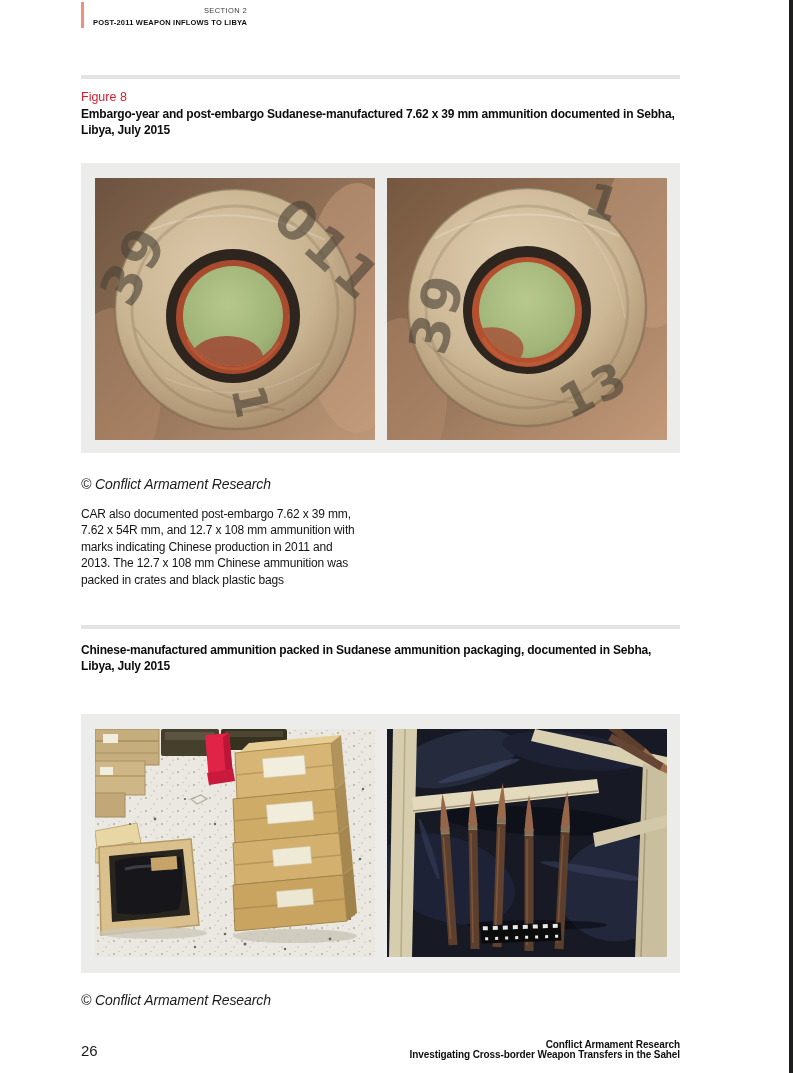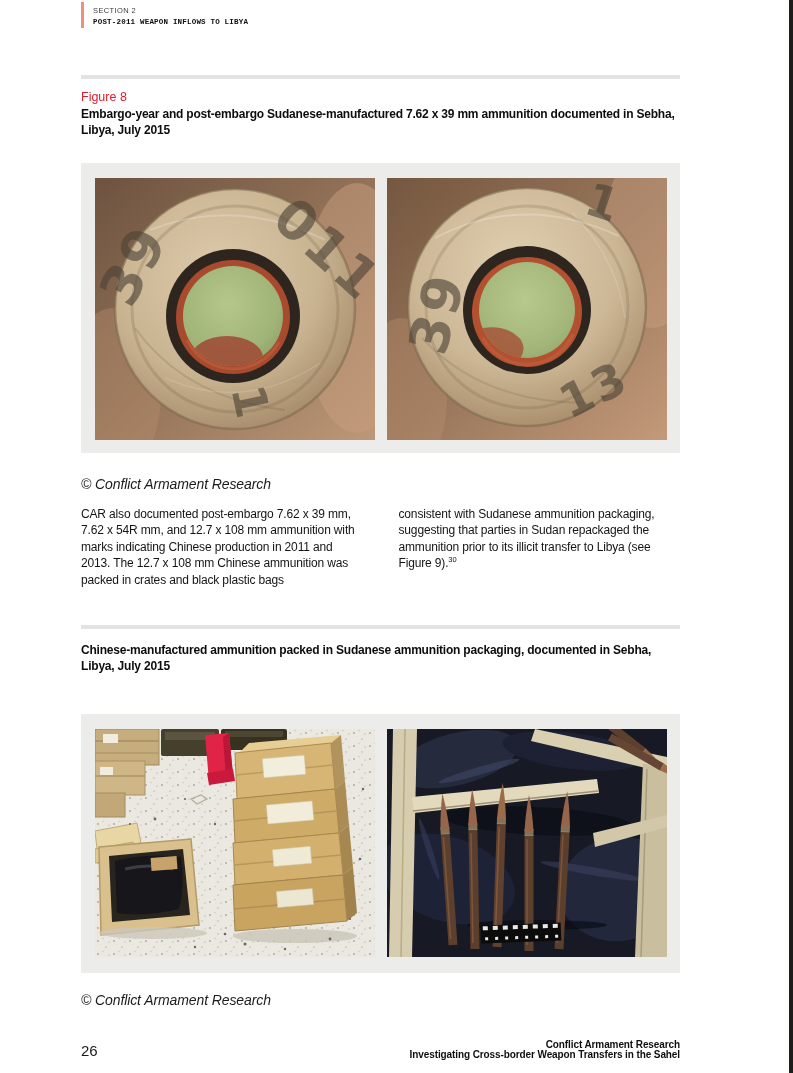--- a/index.html
+++ b/index.html
@@ -6,22 +6,22 @@
   .page{
     position:relative;width:793px;height:1073px;background:#ffffff;overflow:hidden;
     font-family:"Liberation Sans",sans-serif;color:#141414;
   }
   .edge-strip{position:absolute;top:0;right:0;width:4px;height:1073px;background:#1d1d1b;}
 
   
   .header{position:absolute;left:81px;top:2px;display:flex;}
   .header-bar{width:3px;height:26px;background:#f0907a;}
   .header-text{margin-left:9px;padding-top:4px;}
-  .header-section{font-size:7.5px;color:#3c3c3c;letter-spacing:.4px;}
-  .header-title{font-size:7.5px;font-weight:bold;color:#0f0f0f;margin-top:2.5px;letter-spacing:.2px;font-family:Liberation Mono, monospace;}
+  .header-section{font-size:7.5px;color:#3c3c3c;letter-spacing:.4px;text-align:right;}
+  .header-title{font-size:7.5px;font-weight:bold;color:#0f0f0f;margin-top:2.5px;letter-spacing:.2px;}
 
   
   .rule{position:absolute;left:81px;width:599px;height:4px;background:#e3e3e2;}
   #rule8{top:75px;} #rule9{top:625px;}
 
   
   .fig-head{position:absolute;left:81px;width:599px;}
   #fig8-head{top:90px;} #fig9-head{top:640px;}
   .fig-label{color:#e11b2b;font-weight:normal;font-size:12.5px;line-height:14px;}
   .fig-caption{font-weight:bold;font-size:12px;line-height:15.5px;color:#0d0d0d;margin-top:3px;letter-spacing:-.2px;}
@@ -175,21 +175,20 @@
           <text class="stamp stamp-md" text-anchor="middle" transform="translate(214,226) rotate(-26)">13</text>
         </g>
       </svg>
     </div>
   </div>
 
   <div class="credit" id="credit8">© Conflict Armament Research</div>
 
   <div class="body-text">
     <div class="col">CAR also documented post-embargo 7.62 x 39 mm, 7.62 x 54R mm, and 12.7 x 108 mm ammunition with marks indicating Chinese production in 2011 and 2013. The 12.7 x 108 mm Chinese ammunition was packed in crates and black plastic bags</div>
-    <div class="col"><span>consistent with Sudanese ammunition packaging, suggesting that parties in Sudan repackaged the ammunition prior to its illicit transfer to Libya (see Figure 9).</span><sup>30</sup></div>
   </div>
 
   <div class="rule" id="rule9"></div>
 
   <div class="fig-head" id="fig9-head">
     <div class="fig-caption">Chinese-manufactured ammunition packed in Sudanese ammunition packaging, documented in Sebha, Libya, July 2015</div>
   </div>
 
   <div class="panel" id="panel9">
 

